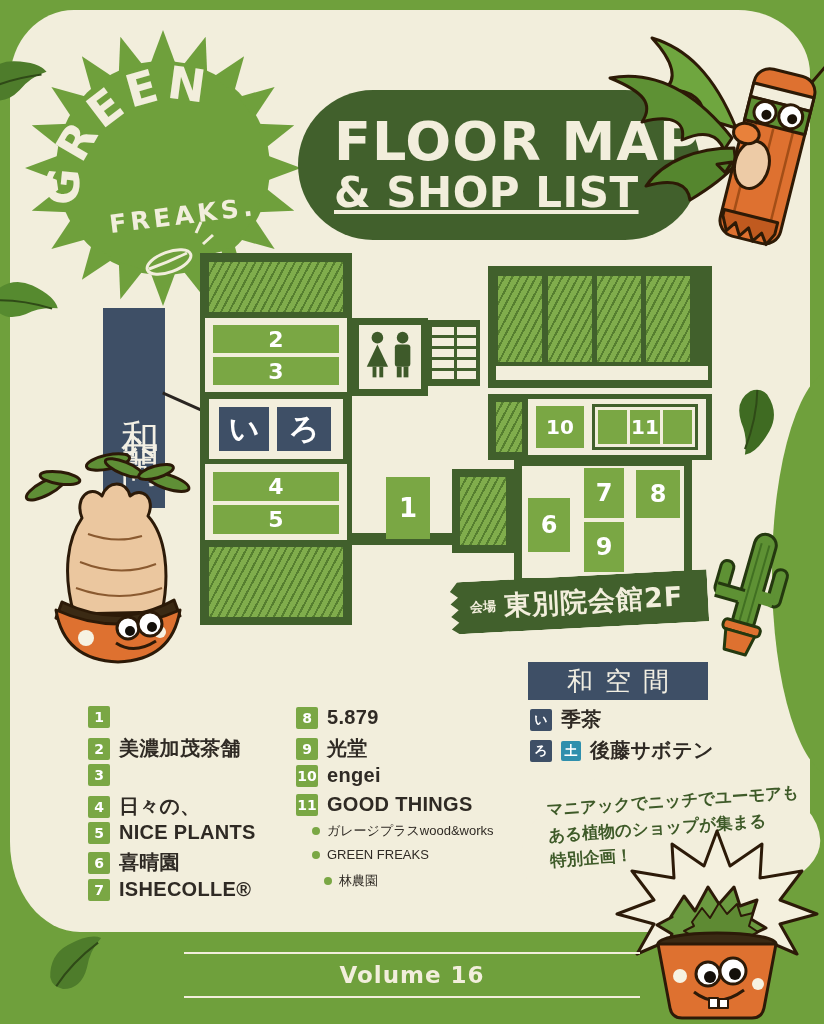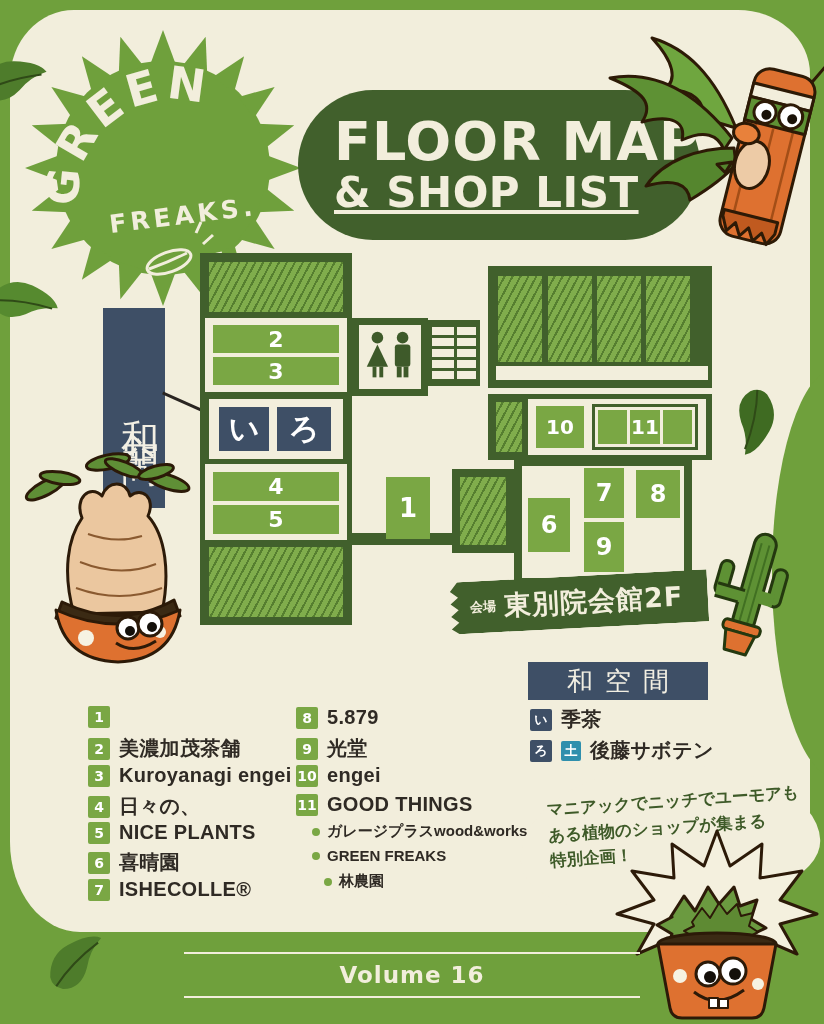--- a/index.html
+++ b/index.html
@@ -81,21 +81,21 @@
   }
   .row{position:absolute;display:flex;align-items:center;gap:9px;}
   .badge{width:22px;height:22px;background:var(--booth);color:#fff;font-weight:bold;font-size:14px;
          display:flex;align-items:center;justify-content:center;border-radius:2px;flex:none;
          font-family:"DejaVu Sans",sans-serif;}
   .badge.navy{background:var(--navy);font-size:13px;}
   .badge.teal{background:var(--teal);width:20px;height:20px;font-size:13px;}
   .iname{font-size:20px;color:var(--ink);font-weight:600;letter-spacing:.3px;white-space:nowrap;}
   .brow{position:absolute;display:flex;align-items:center;gap:7px;}
   .bdot{width:8px;height:8px;border-radius:50%;background:var(--booth);flex:none;}
-  .bname{font-size:15px;font-weight:700;color:var(--ink);white-space:nowrap;}
+  .bname{font-size:13px;font-weight:400;color:var(--ink);white-space:nowrap;}
   
   .note-blob{left:520px;top:765px;width:300px;height:150px;background:var(--cream);
     border-radius:48% 52% 55% 45% / 60% 55% 45% 40%;transform:rotate(-3deg);}
   .note-text{left:548px;top:788px;width:264px;transform:rotate(-4deg);
     color:#3E5A28;font-weight:700;font-size:16.5px;line-height:1.55;white-space:nowrap;}
   .footer-band{
     left:184px;top:952px;width:456px;border-top:2px solid var(--cream);border-bottom:2px solid var(--cream);
     display:flex;align-items:baseline;justify-content:center;gap:14px;padding:8px 0;color:var(--cream);
     font-family:"DejaVu Sans",sans-serif;
   }
@@ -300,21 +300,20 @@
 
   <div class="row" style="left:88px;top:706px">
     <span class="badge">1</span>
     </div>
   <div class="row" style="left:88px;top:735px">
     <span class="badge">2</span>
     <span class="iname">美濃加茂茶舗</span>
     </div>
   <div class="row" style="left:88px;top:764px">
     <span class="badge">3</span>
-    <span class="iname">Kuroyanagi engei</span>
     </div>
   <div class="row" style="left:88px;top:793px">
     <span class="badge">4</span>
     <span class="iname">日々の、</span>
     </div>
   <div class="row" style="left:88px;top:821px">
     <span class="badge">5</span>
     <span class="iname">NICE PLANTS</span>
     </div>
   <div class="row" style="left:88px;top:849px">

